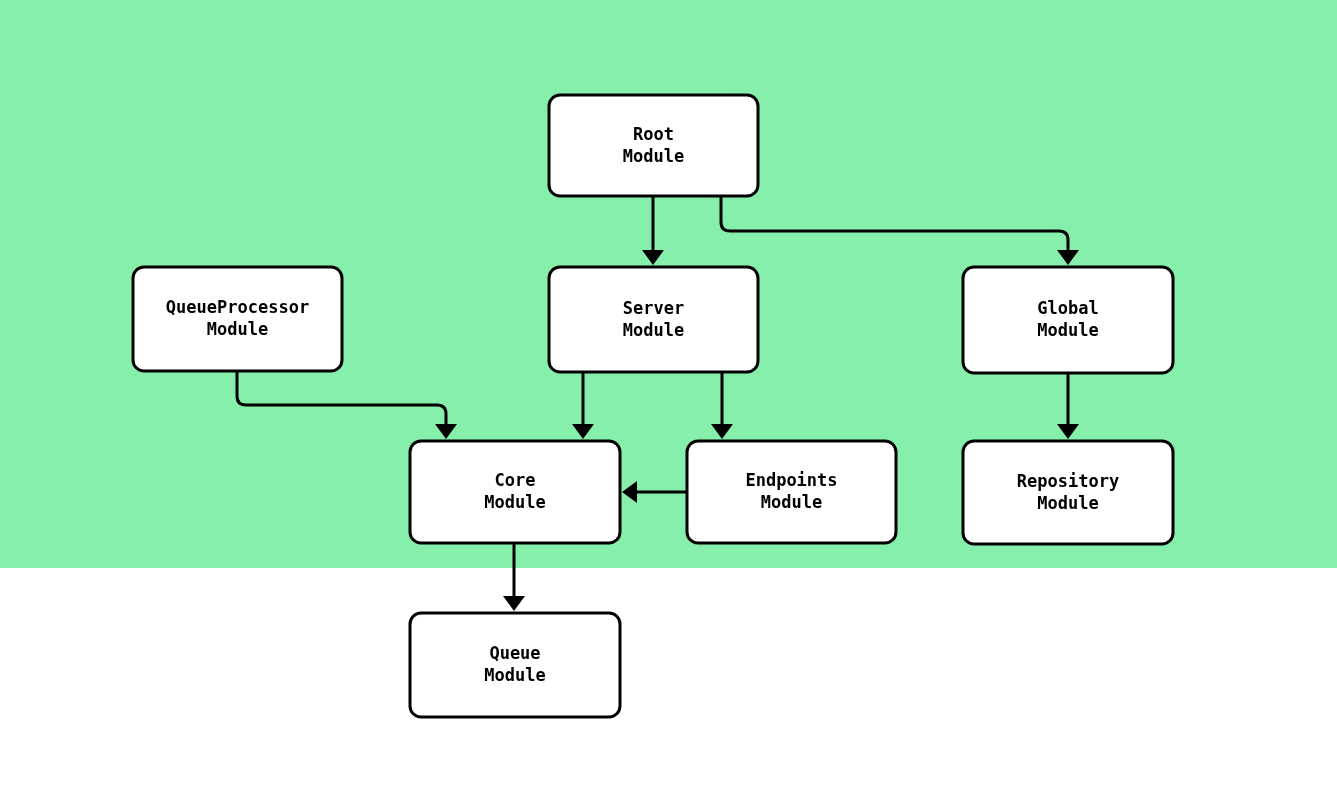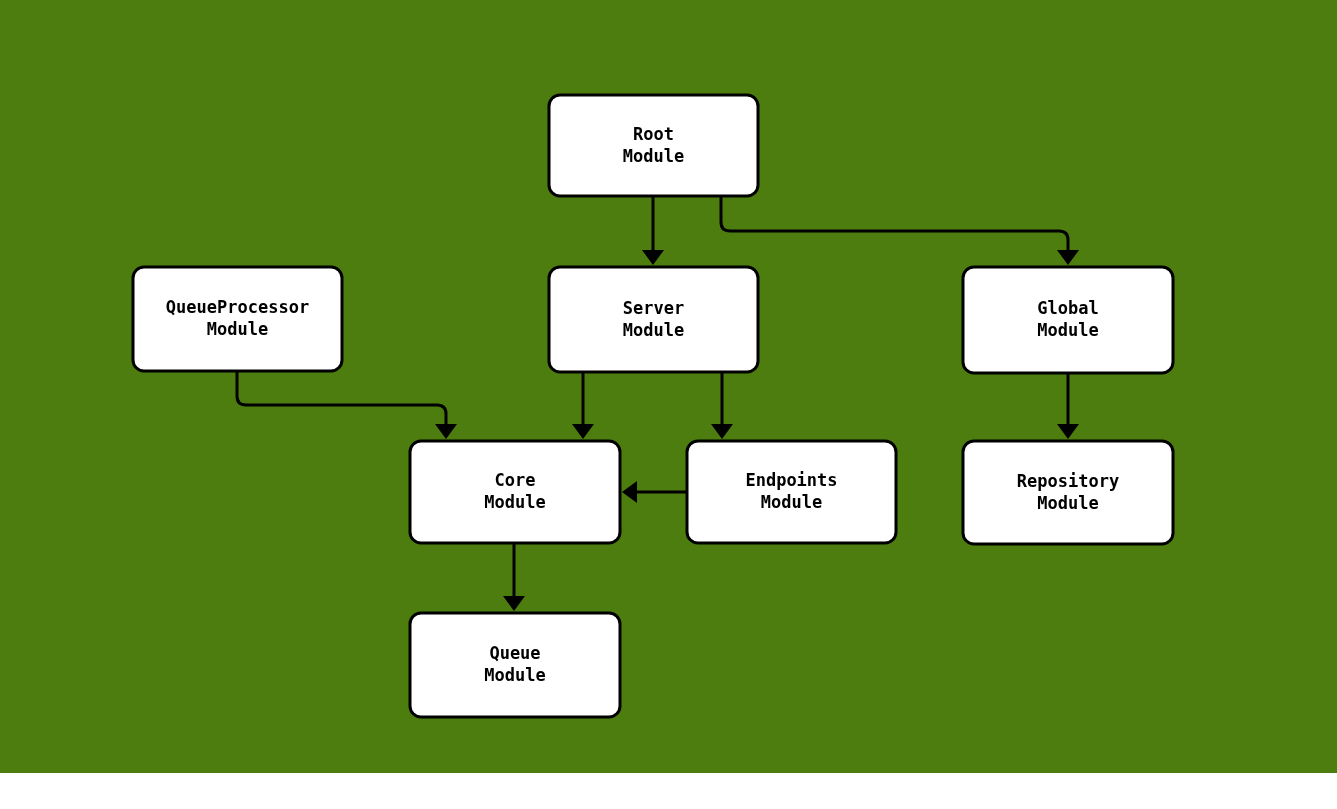--- a/index.html
+++ b/index.html
@@ -10,22 +10,22 @@
   }
   body {
     width: 1337px;
     height: 809px;
     overflow: hidden;
     font-family: "DejaVu Sans Mono", "Liberation Mono", monospace;
   }
   #diagram-root {
     position: relative;
     width: 1337px;
-    height: 773px;
-    background: #4d7c0f;
+    height: 568px;
+    background: #86efac;
   }
   svg#diagram-svg {
     display: block;
     width: 1337px;
     height: 809px;
   }
   .node-box {
     fill: #ffffff;
     stroke: #000000;
     stroke-width: 3;

